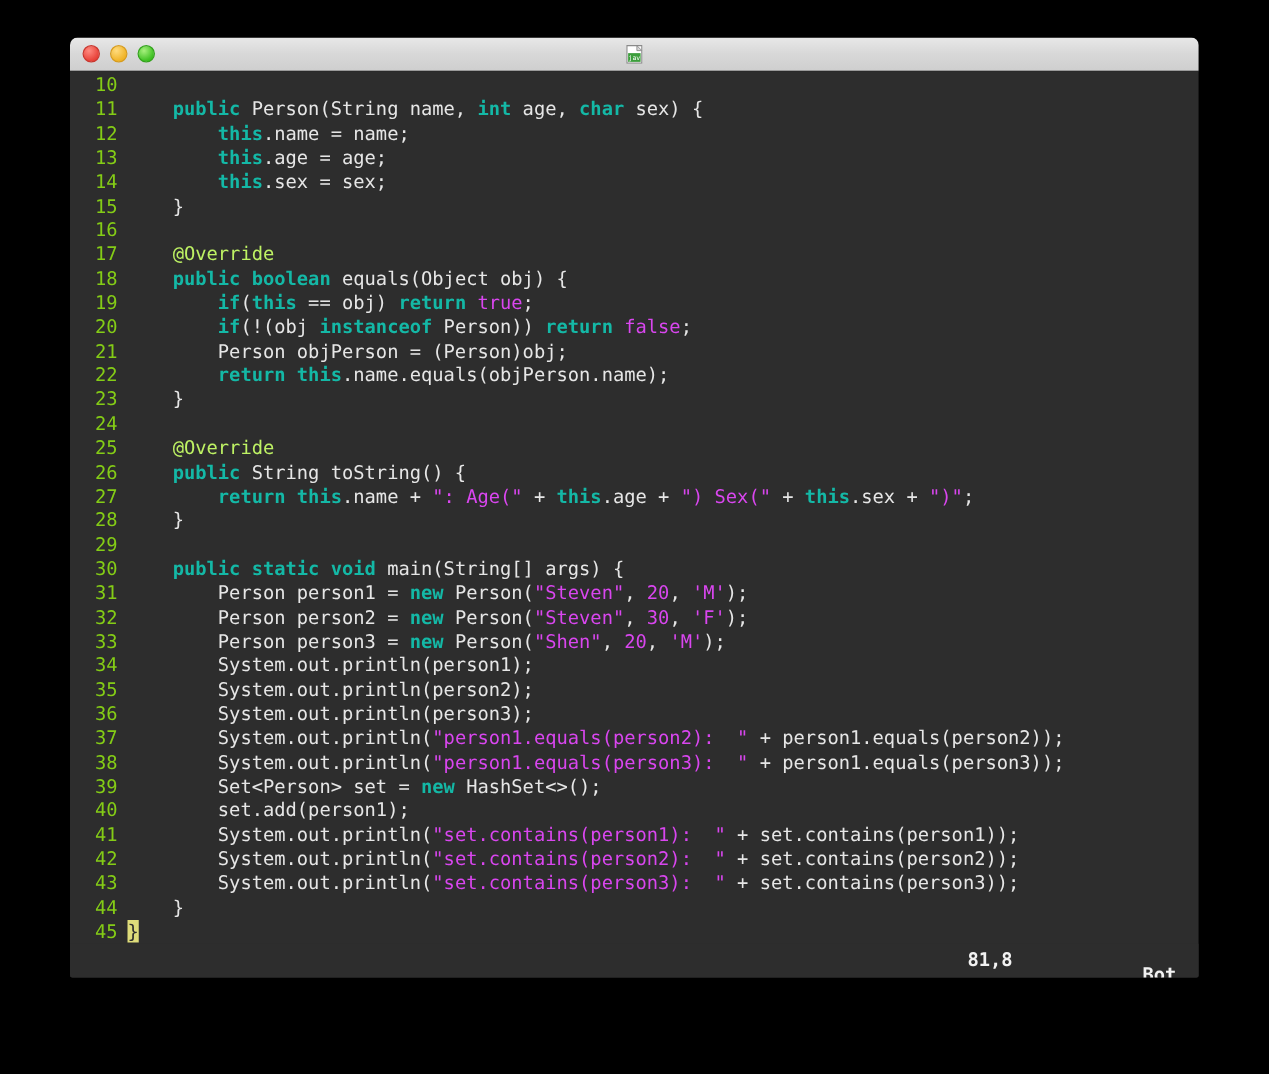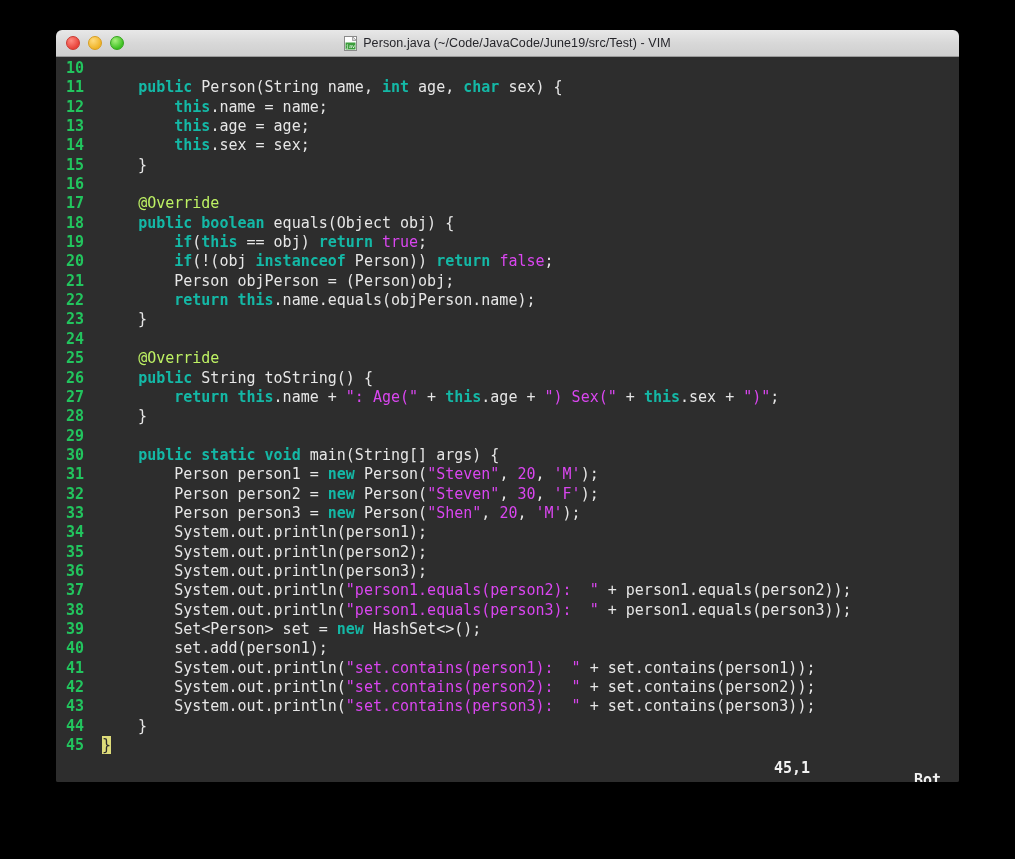--- a/index.html
+++ b/index.html
@@ -100,23 +100,23 @@
 
   .line {
     display: block;
     height: 19.35px;
     white-space: pre;
   }
 
   .ln {
     display: inline-block;
     width: 38px;
-    text-align: center;
-    color: #22c55e;
-    font-weight: bold;
+    text-align: right;
+    color: #84cc16;
+    font-weight: normal;
     padding-right: 0px;
     margin-right: 8px;
   }
 
   
   .kw   { color: #14b8a6; font-weight: bold; }   
   .pln  { color: #e6e6e6; }                       
   .str  { color: #d946ef; }                       
   .ann  { color: #bef264; }                       
   .cursor {
@@ -163,28 +163,27 @@
       </div>
       <div class="title-wrap">
         <span class="file-icon">
           <svg width="13" height="15" viewBox="0 0 13 15" xmlns="http://www.w3.org/2000/svg">
             <rect x="0.5" y="0.5" width="12" height="14" fill="#ffffff" stroke="#8a8a8a" stroke-width="1"></rect>
             <rect x="1.5" y="6.5" width="10" height="7" fill="#3c9e3c"></rect>
             <text x="6.5" y="12.2" font-size="5.2" fill="#ffffff" text-anchor="middle" font-family="DejaVu Sans Mono, monospace">jav</text>
             <path d="M8.5 0.5 L12.5 4.5 L8.5 4.5 Z" fill="#d8d8d8" stroke="#8a8a8a" stroke-width="0.7"></path>
           </svg>
         </span>
-        <span class="title-text">Person.java (~/Code/JavaCode/June19/src/Test) - VIM</span>
       </div>
     </div>
 
     <div class="editor">
       <div class="code-area" id="code-area"><span class="line"><span class="ln">10</span></span><span class="line"><span class="ln">11</span><span class="pln">    </span><span class="kw">public</span><span class="pln"> Person(String name, </span><span class="kw">int</span><span class="pln"> age, </span><span class="kw">char</span><span class="pln"> sex) {</span></span><span class="line"><span class="ln">12</span><span class="pln">        </span><span class="kw">this</span><span class="pln">.name = name;</span></span><span class="line"><span class="ln">13</span><span class="pln">        </span><span class="kw">this</span><span class="pln">.age = age;</span></span><span class="line"><span class="ln">14</span><span class="pln">        </span><span class="kw">this</span><span class="pln">.sex = sex;</span></span><span class="line"><span class="ln">15</span><span class="pln">    }</span></span><span class="line"><span class="ln">16</span></span><span class="line"><span class="ln">17</span><span class="pln">    </span><span class="ann">@Override</span></span><span class="line"><span class="ln">18</span><span class="pln">    </span><span class="kw">public</span><span class="pln"> </span><span class="kw">boolean</span><span class="pln"> equals(Object obj) {</span></span><span class="line"><span class="ln">19</span><span class="pln">        </span><span class="kw">if</span><span class="pln">(</span><span class="kw">this</span><span class="pln"> == obj) </span><span class="kw">return</span><span class="pln"> </span><span class="str">true</span><span class="pln">;</span></span><span class="line"><span class="ln">20</span><span class="pln">        </span><span class="kw">if</span><span class="pln">(!(obj </span><span class="kw">instanceof</span><span class="pln"> Person)) </span><span class="kw">return</span><span class="pln"> </span><span class="str">false</span><span class="pln">;</span></span><span class="line"><span class="ln">21</span><span class="pln">        Person objPerson = (Person)obj;</span></span><span class="line"><span class="ln">22</span><span class="pln">        </span><span class="kw">return</span><span class="pln"> </span><span class="kw">this</span><span class="pln">.name.equals(objPerson.name);</span></span><span class="line"><span class="ln">23</span><span class="pln">    }</span></span><span class="line"><span class="ln">24</span></span><span class="line"><span class="ln">25</span><span class="pln">    </span><span class="ann">@Override</span></span><span class="line"><span class="ln">26</span><span class="pln">    </span><span class="kw">public</span><span class="pln"> String toString() {</span></span><span class="line"><span class="ln">27</span><span class="pln">        </span><span class="kw">return</span><span class="pln"> </span><span class="kw">this</span><span class="pln">.name + </span><span class="str">": Age("</span><span class="pln"> + </span><span class="kw">this</span><span class="pln">.age + </span><span class="str">") Sex("</span><span class="pln"> + </span><span class="kw">this</span><span class="pln">.sex + </span><span class="str">")"</span><span class="pln">;</span></span><span class="line"><span class="ln">28</span><span class="pln">    }</span></span><span class="line"><span class="ln">29</span></span><span class="line"><span class="ln">30</span><span class="pln">    </span><span class="kw">public</span><span class="pln"> </span><span class="kw">static</span><span class="pln"> </span><span class="kw">void</span><span class="pln"> main(String[] args) {</span></span><span class="line"><span class="ln">31</span><span class="pln">        Person person1 = </span><span class="kw">new</span><span class="pln"> Person(</span><span class="str">"Steven"</span><span class="pln">, </span><span class="str">20</span><span class="pln">, </span><span class="str">'M'</span><span class="pln">);</span></span><span class="line"><span class="ln">32</span><span class="pln">        Person person2 = </span><span class="kw">new</span><span class="pln"> Person(</span><span class="str">"Steven"</span><span class="pln">, </span><span class="str">30</span><span class="pln">, </span><span class="str">'F'</span><span class="pln">);</span></span><span class="line"><span class="ln">33</span><span class="pln">        Person person3 = </span><span class="kw">new</span><span class="pln"> Person(</span><span class="str">"Shen"</span><span class="pln">, </span><span class="str">20</span><span class="pln">, </span><span class="str">'M'</span><span class="pln">);</span></span><span class="line"><span class="ln">34</span><span class="pln">        System.out.println(person1);</span></span><span class="line"><span class="ln">35</span><span class="pln">        System.out.println(person2);</span></span><span class="line"><span class="ln">36</span><span class="pln">        System.out.println(person3);</span></span><span class="line"><span class="ln">37</span><span class="pln">        System.out.println(</span><span class="str">"person1.equals(person2):  "</span><span class="pln"> + person1.equals(person2));</span></span><span class="line"><span class="ln">38</span><span class="pln">        System.out.println(</span><span class="str">"person1.equals(person3):  "</span><span class="pln"> + person1.equals(person3));</span></span><span class="line"><span class="ln">39</span><span class="pln">        Set&lt;Person&gt; set = </span><span class="kw">new</span><span class="pln"> HashSet&lt;&gt;();</span></span><span class="line"><span class="ln">40</span><span class="pln">        set.add(person1);</span></span><span class="line"><span class="ln">41</span><span class="pln">        System.out.println(</span><span class="str">"set.contains(person1):  "</span><span class="pln"> + set.contains(person1));</span></span><span class="line"><span class="ln">42</span><span class="pln">        System.out.println(</span><span class="str">"set.contains(person2):  "</span><span class="pln"> + set.contains(person2));</span></span><span class="line"><span class="ln">43</span><span class="pln">        System.out.println(</span><span class="str">"set.contains(person3):  "</span><span class="pln"> + set.contains(person3));</span></span><span class="line"><span class="ln">44</span><span class="pln">    }</span></span><span class="line"><span class="ln">45</span><span class="cursor">}</span></span></div>
 
       <div class="statusline">
-        <span class="status-pos">45,1</span>
+        <span class="status-pos">81,8</span>
         <span class="status-rel">Bot</span>
       </div>
     </div>
 
   </div>
 
 </div>
 
 </body></html>

